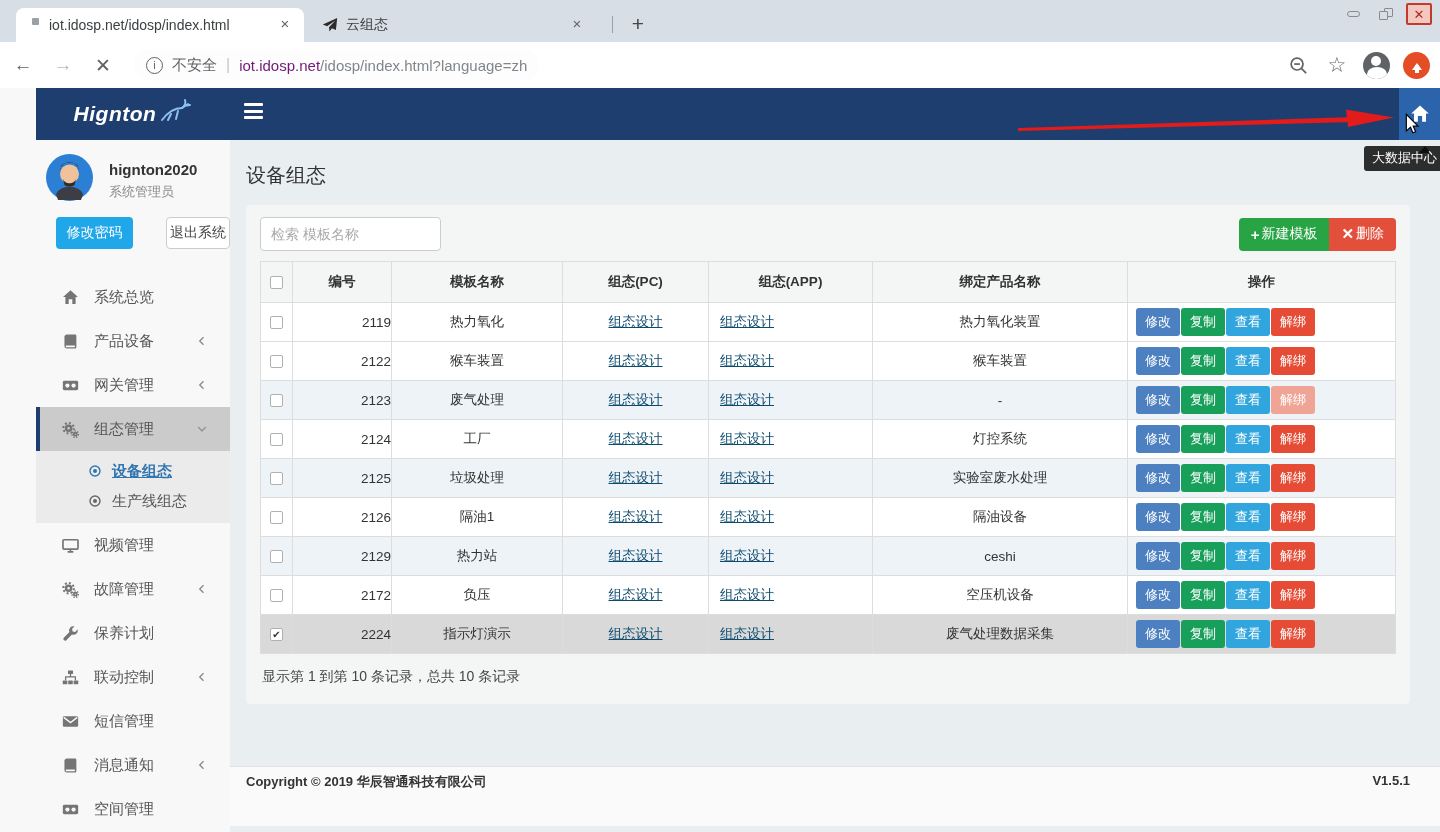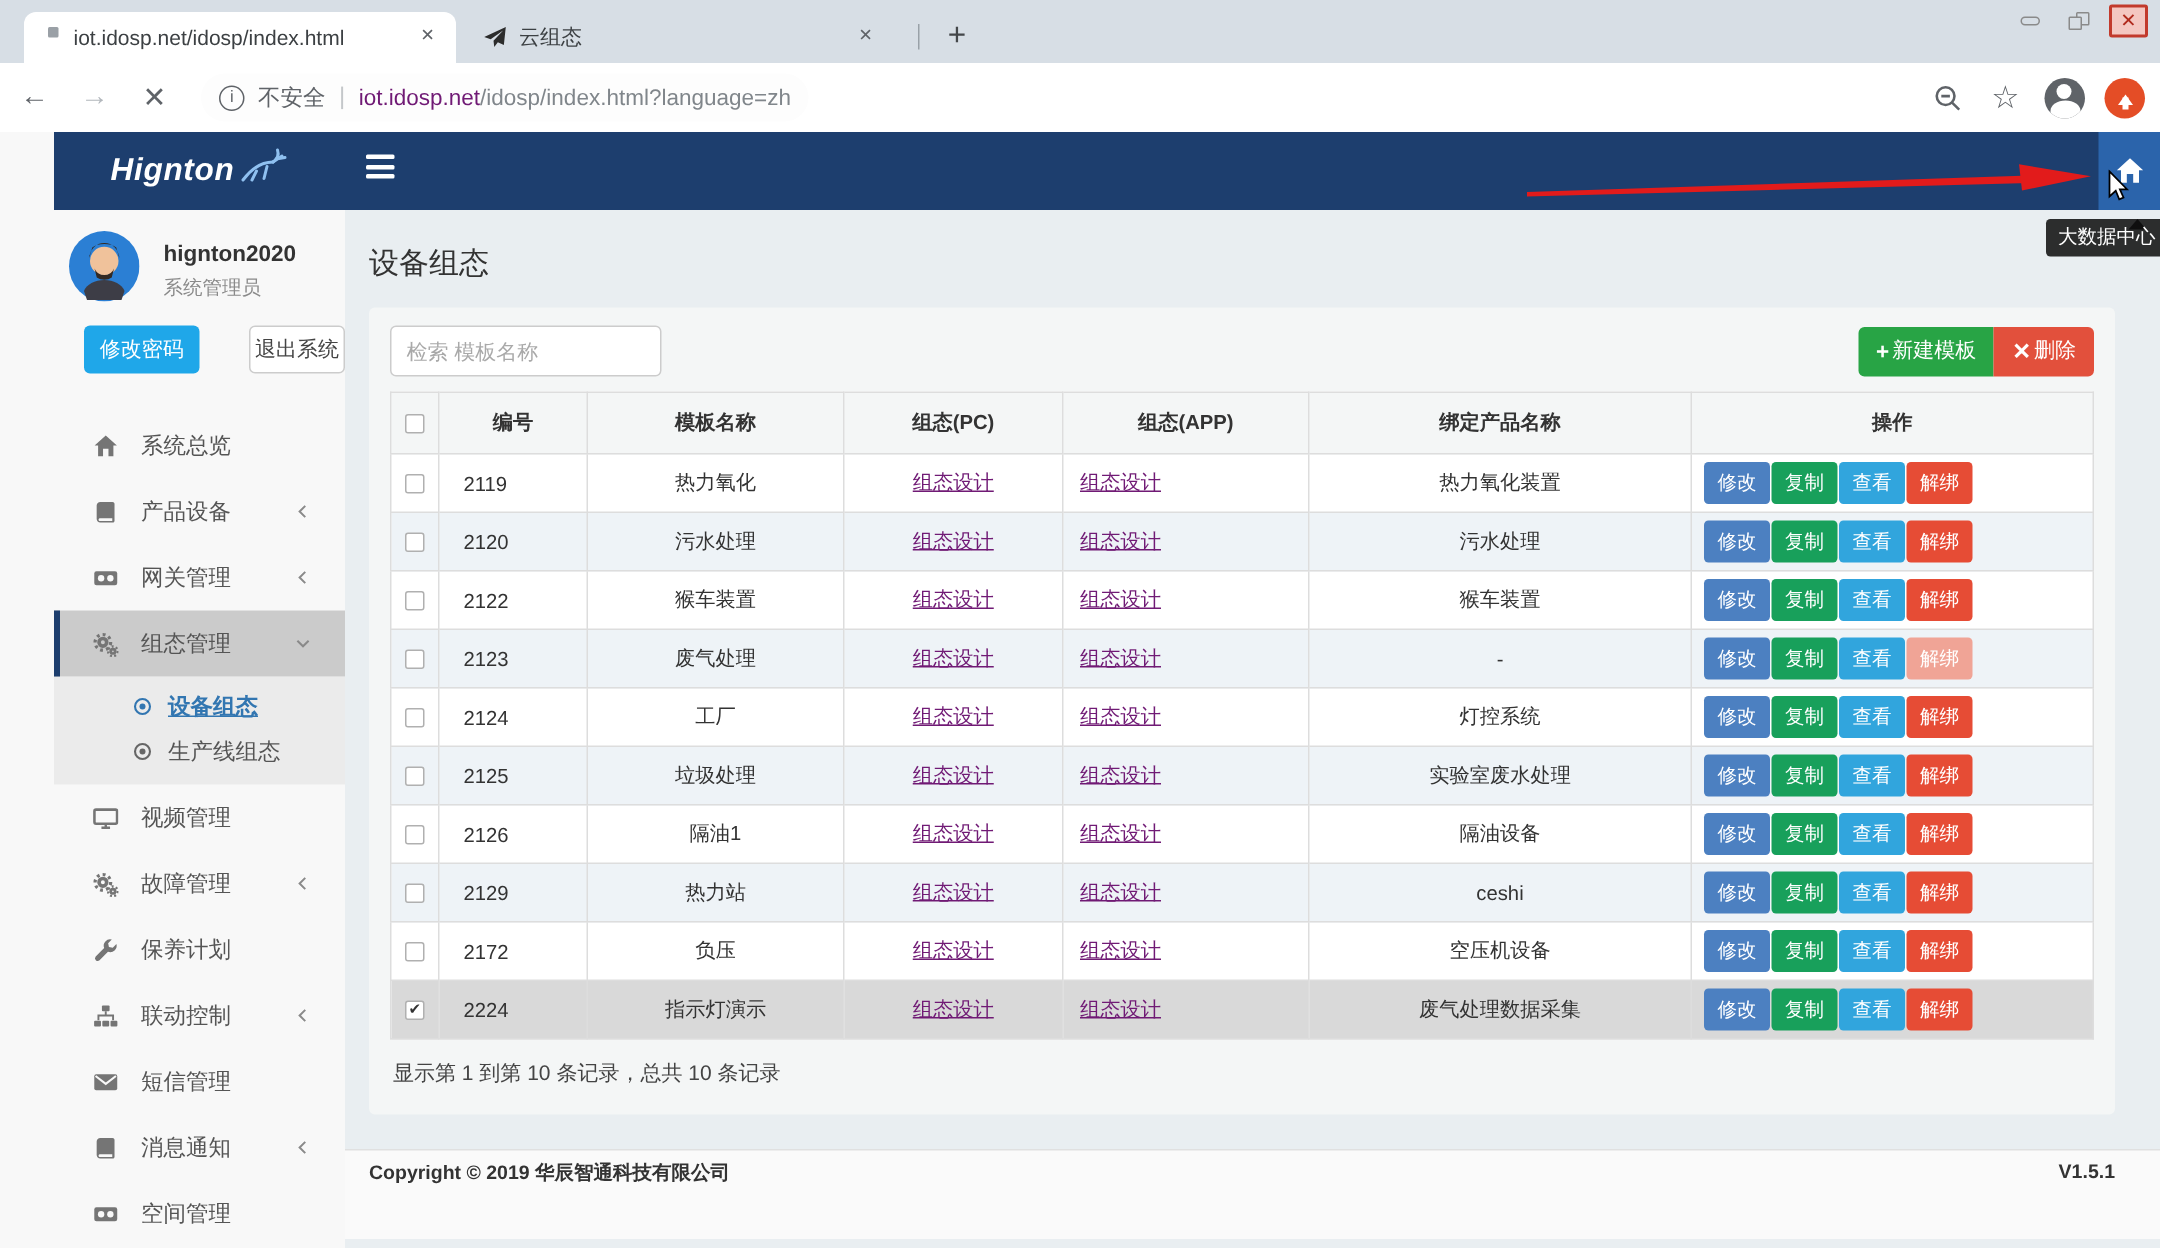--- a/index.html
+++ b/index.html
@@ -94,29 +94,29 @@
   .panel-actions { margin-left:auto; display:flex; }
   .btn-new { height:33px; padding:0 12px; border:none; border-radius:4px 0 0 4px; background:#28a445; color:#fff; font-size:14px; display:flex; align-items:center; }
   .btn-del { height:33px; padding:0 12px; border:none; border-radius:0 4px 4px 0; background:#e2503c; color:#fff; font-size:14px; display:flex; align-items:center; }
   .bicon { font-weight:bold; font-size:15px; margin-right:2px; font-style:normal; }
 
   table.grid { width:1135px; border-collapse:collapse; table-layout:fixed; background:#fff; font-size:13.5px; color:#333; }
   table.grid th, table.grid td { border:1px solid #ddd; }
   table.grid th { height:41px; background:#f4f6f6; font-weight:bold; text-align:center; }
   table.grid td { height:39px; }
   td.col-check, th.col-check { text-align:center; }
-  td.col-id { text-align:left; padding-left:16px;margin-left:24px; }
+  td.col-id { text-align:right; padding-left:16px;margin-left:24px; }
   td.col-name { text-align:center; }
   td.col-pc { text-align:center; }
   td.col-app { text-align:left; padding-left:11px; }
   td.col-product { text-align:center; }
   td.col-actions { padding-left:8px; }
   tr.stripe td { background:#eef3f7; }
   tr.selected td { background:#d9d9d9; }
-  a.tlink { color:#701a75; text-decoration:underline; cursor:pointer; }
+  a.tlink { color:#0c4a6e; text-decoration:underline; cursor:pointer; }
   .cb { display:inline-block; width:13px; height:13px; border:1px solid #b0b0b0; border-radius:2px; background:#fff; font-size:10px; line-height:11px; color:#333; text-align:center; vertical-align:middle; cursor:pointer; }
   .btn-group { display:inline-flex; }
   .abtn { border:none; color:#fff; font-size:13px; padding:5px 9px; margin-right:1px; border-radius:3px; font-family:inherit; cursor:pointer; }
   .act-modify { background:#4c80c1; }
   .act-copy { background:#18a05b; }
   .act-view { background:#31a5dd; }
   .act-unbind { background:#e64c35; }
   .act-unbind.disabled { background:#f0a496; }
   .summary { font-size:14px; color:#444; padding:14px 2px 8px 2px; }
 
@@ -439,34 +439,20 @@
                   <td class="col-pc"><a class="tlink">组态设计</a></td>
                   <td class="col-app"><a class="tlink">组态设计</a></td>
                   <td class="col-product">热力氧化装置</td>
                   <td class="col-actions"><span class="btn-group">
                       <button class="abtn act-modify">修改</button>
                       <button class="abtn act-copy">复制</button>
                       <button class="abtn act-view">查看</button>
                       <button class="abtn act-unbind">解绑</button>
                     </span></td>
                 </tr>
-                <tr class="stripe">
-                  <td class="col-check"><span class="cb"></span></td>
-                  <td class="col-id">2120</td>
-                  <td class="col-name">污水处理</td>
-                  <td class="col-pc"><a class="tlink">组态设计</a></td>
-                  <td class="col-app"><a class="tlink">组态设计</a></td>
-                  <td class="col-product">污水处理</td>
-                  <td class="col-actions"><span class="btn-group">
-                      <button class="abtn act-modify">修改</button>
-                      <button class="abtn act-copy">复制</button>
-                      <button class="abtn act-view">查看</button>
-                      <button class="abtn act-unbind">解绑</button>
-                    </span></td>
-                </tr>
                 <tr>
                   <td class="col-check"><span class="cb"></span></td>
                   <td class="col-id">2122</td>
                   <td class="col-name">猴车装置</td>
                   <td class="col-pc"><a class="tlink">组态设计</a></td>
                   <td class="col-app"><a class="tlink">组态设计</a></td>
                   <td class="col-product">猴车装置</td>
                   <td class="col-actions"><span class="btn-group">
                       <button class="abtn act-modify">修改</button>
                       <button class="abtn act-copy">复制</button>

